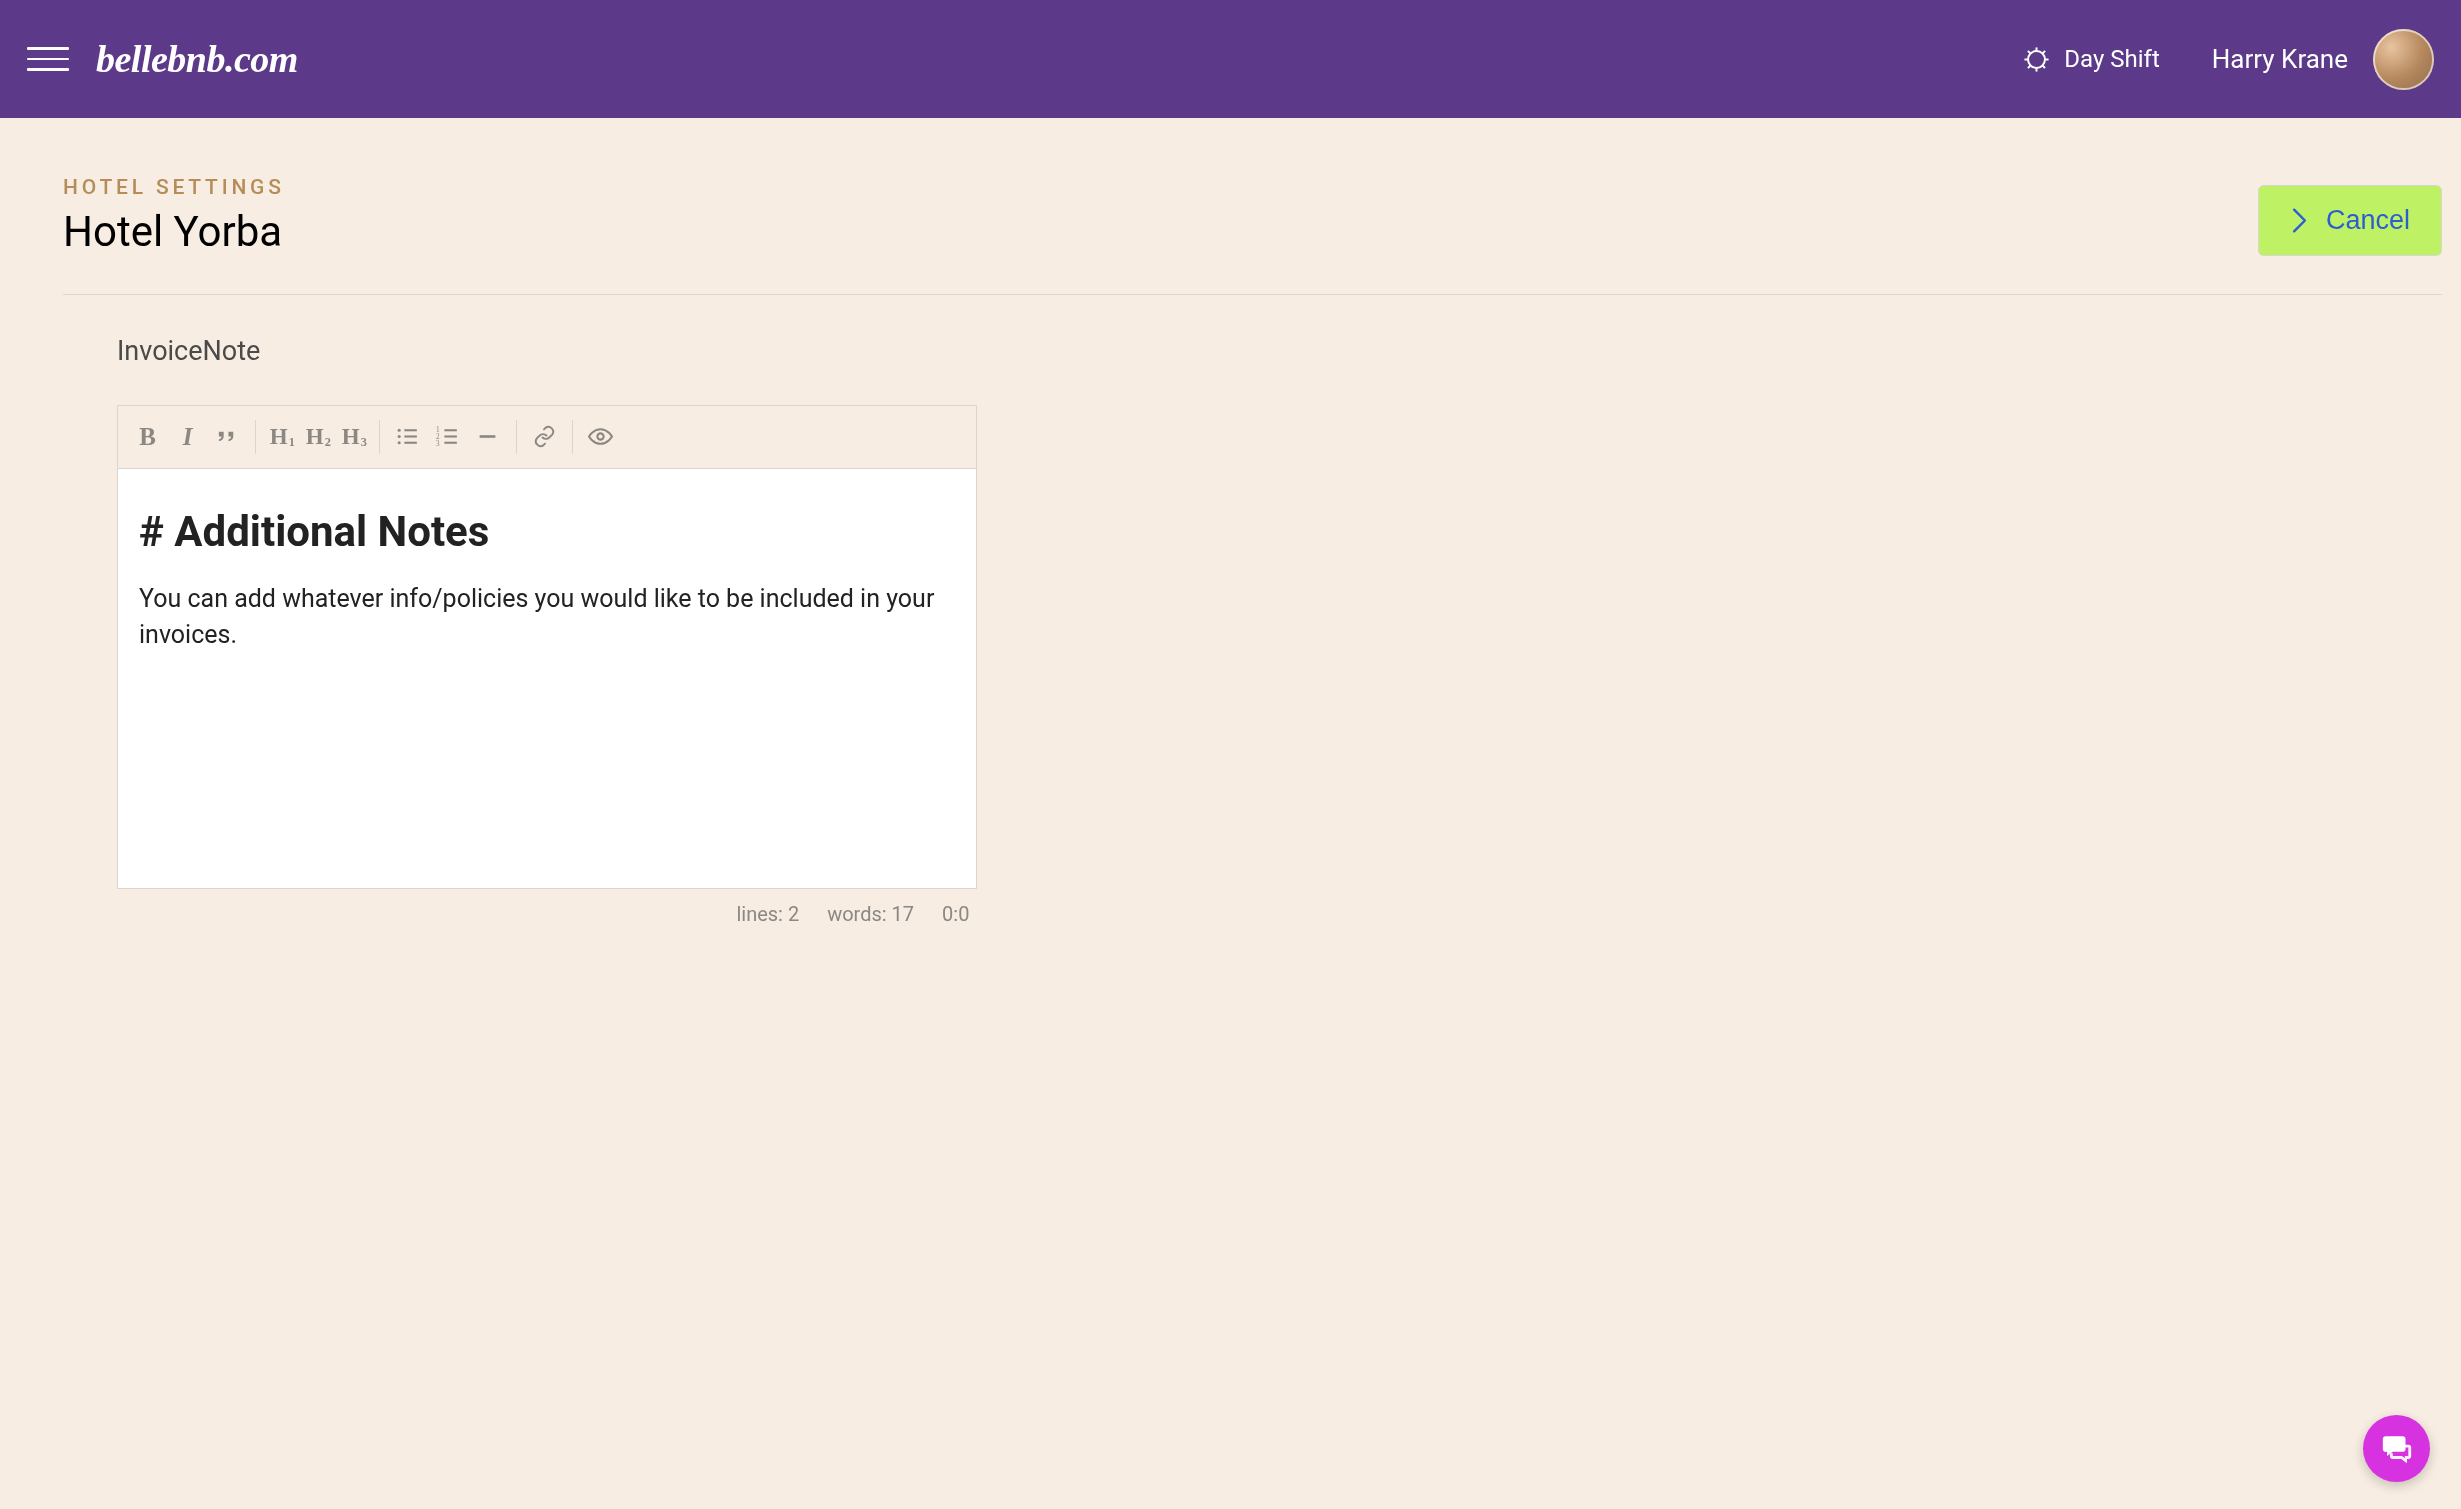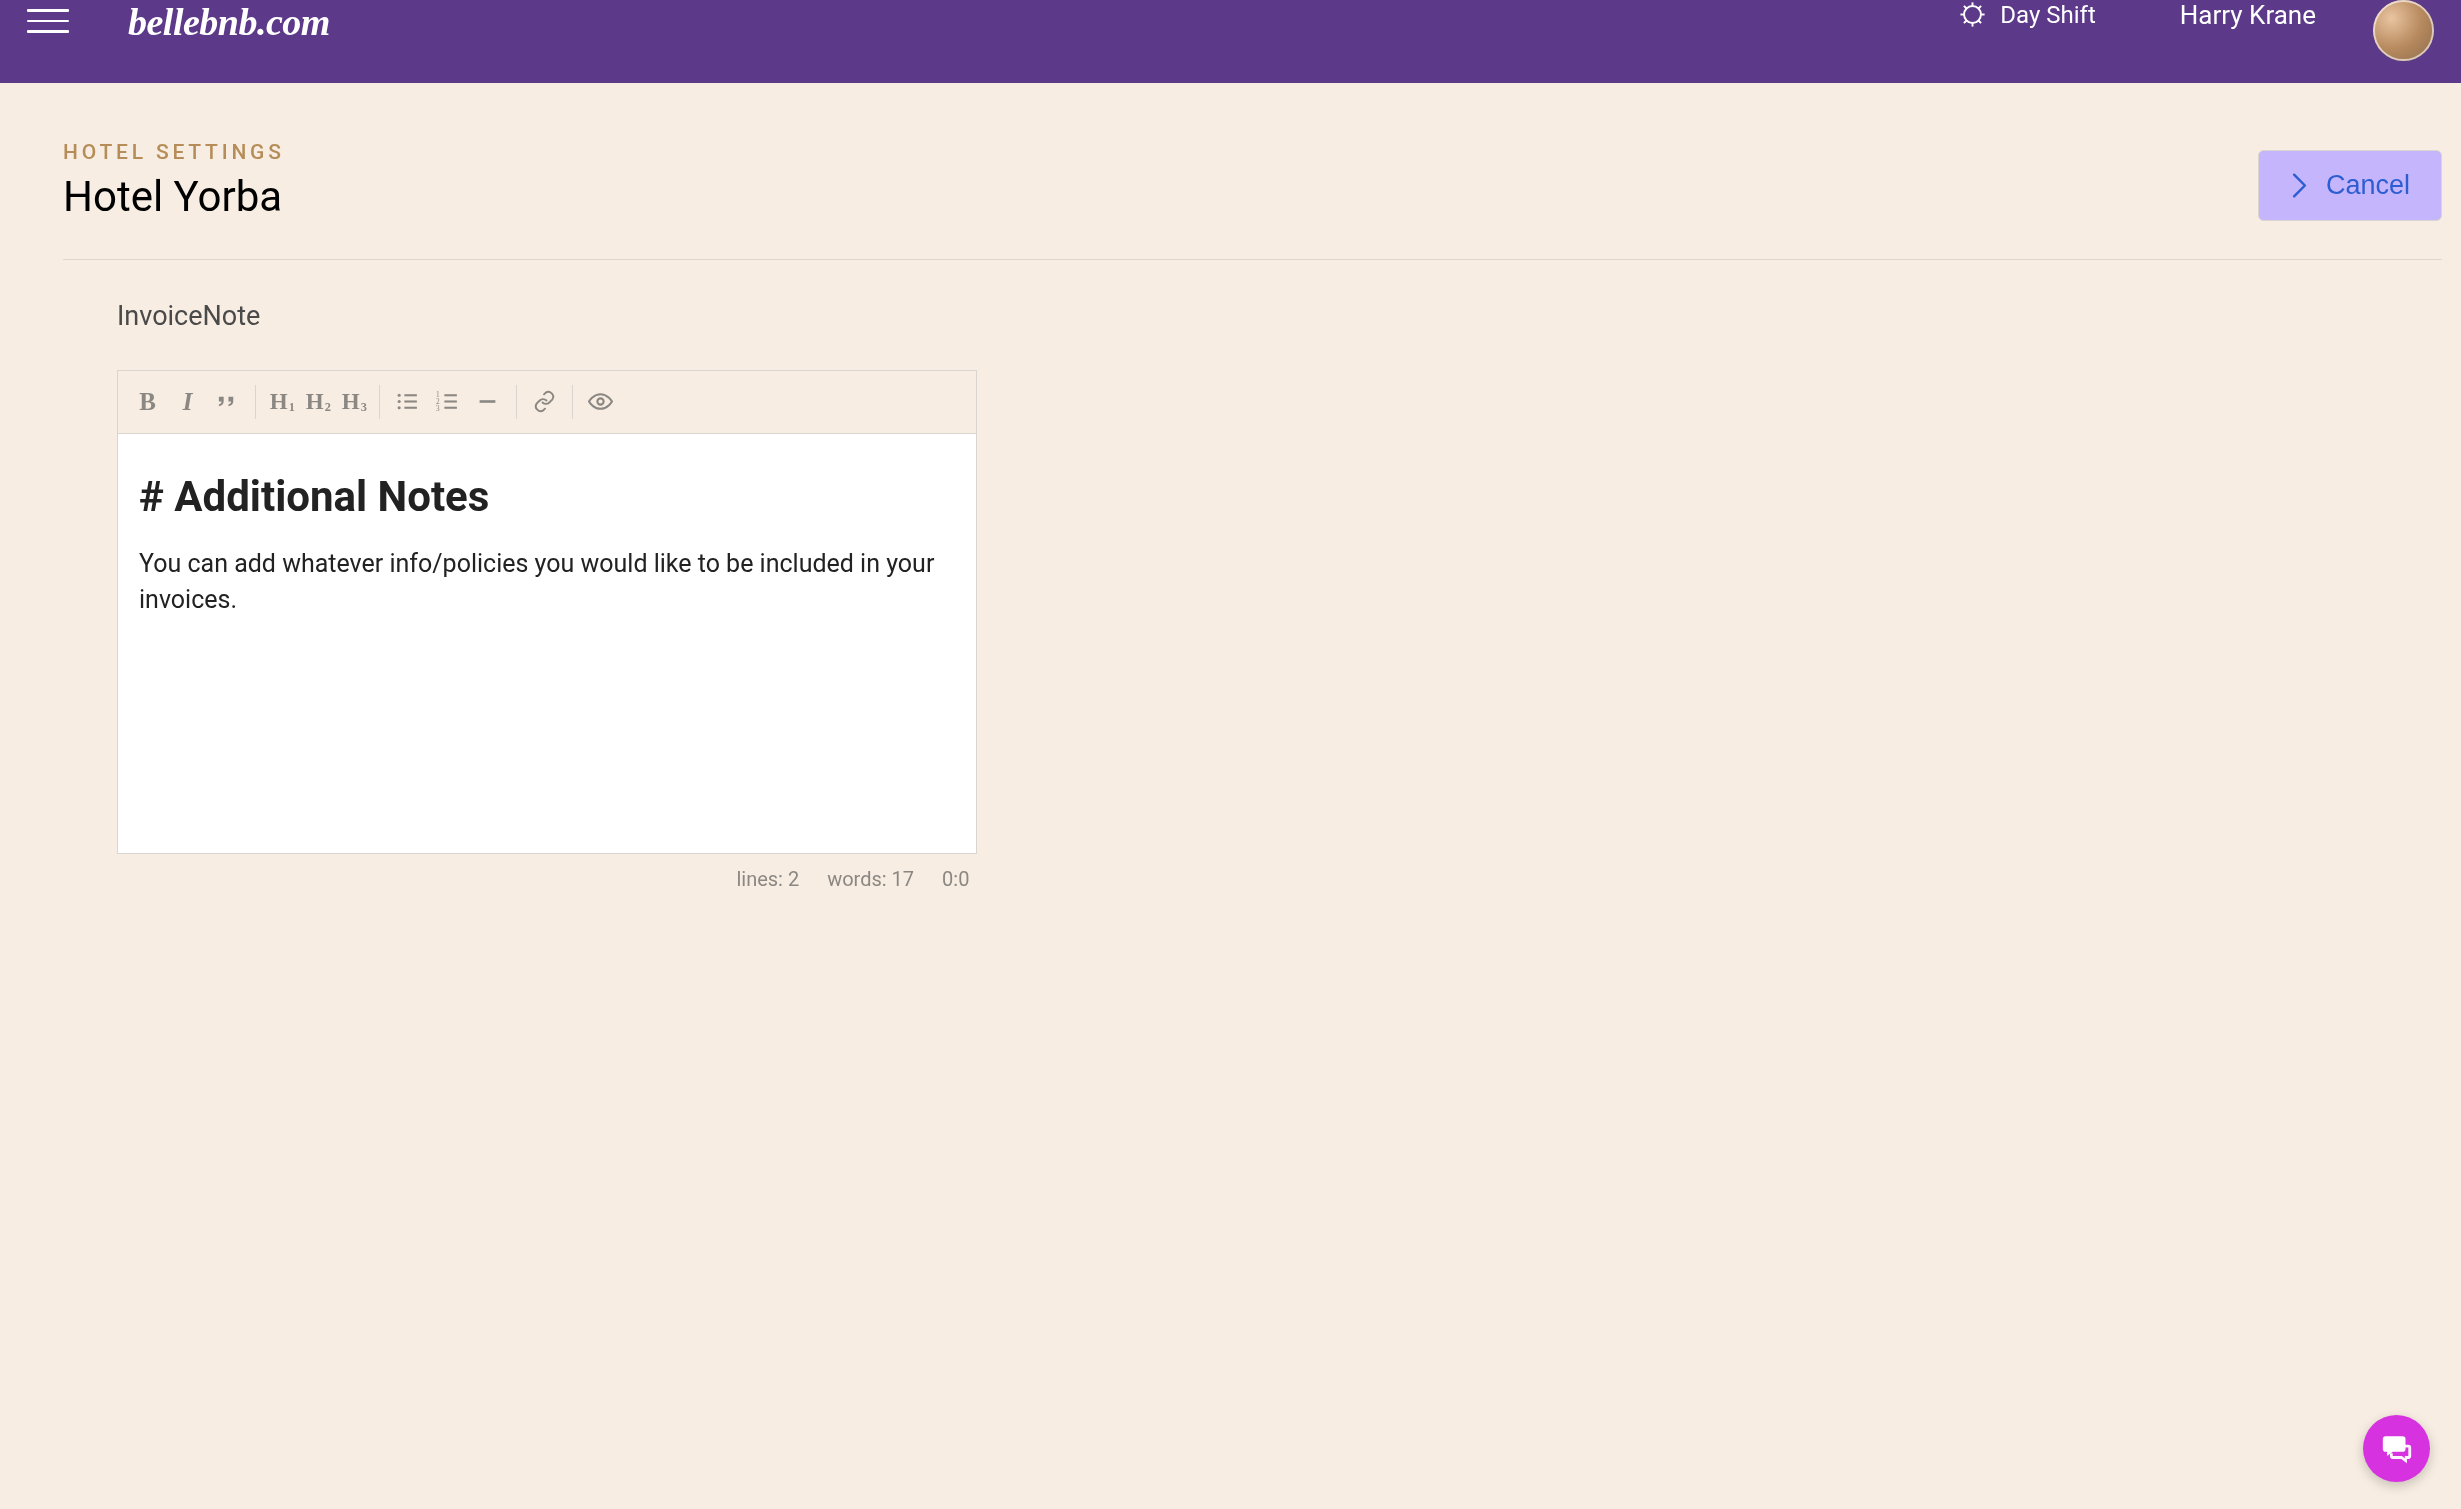--- a/index.html
+++ b/index.html
@@ -3,26 +3,25 @@
   <meta charset="utf-8">
   <style>
     * { box-sizing: border-box; margin: 0; padding: 0; }
     body {
       font-family: -apple-system, BlinkMacSystemFont, "Segoe UI", Roboto, "Helvetica Neue", Arial, sans-serif;
       background: #f7ede2;
       color: #333;
     }
     .topbar {
       background: #5c3a89;
-      height: 83px;
-      display: flex;
-      align-items: flex-start;
+      height: 118px;
+      display: flex;
+      align-items: center;
       padding: 0 27px;
       color: #fff;
-      gap: 32px;
     }
     .menu-btn {
       width: 42px;
       height: 42px;
       display: flex;
       flex-direction: column;
       justify-content: center;
       gap: 7.6px;
       cursor: pointer;
       margin-right: 27px;
@@ -78,21 +77,21 @@
       font-size: 21px;
       font-weight: 500;
     }
     .bread h1 {
       font-size: 42px;
       font-weight: 400;
       color: #000000;
       margin-top: 7.6px;
     }
     .cancel-btn {
-      background: #c4b5fd;
+      background: #bef264;
       border: 1px solid #d9d5d0;
       border-radius: 5.7px;
       padding: 19px 31px;
       display: flex;
       align-items: center;
       gap: 17px;
       font-size: 27px;
       color: #2c5ed1;
       cursor: pointer;
       margin-top: 9.6px;

